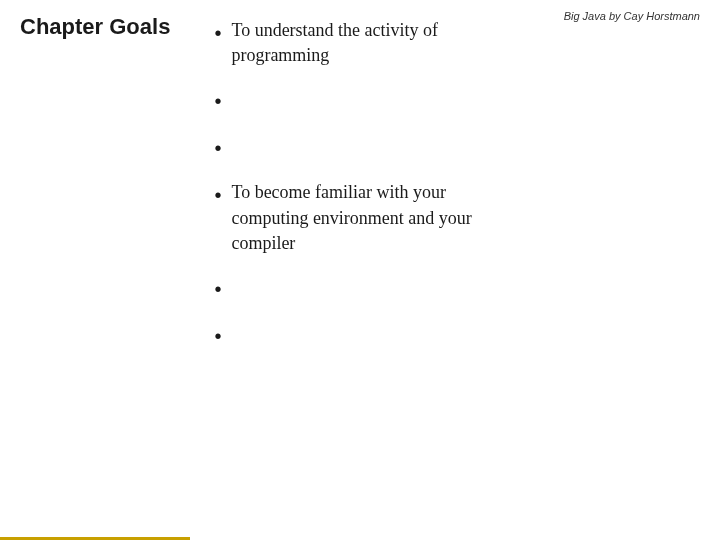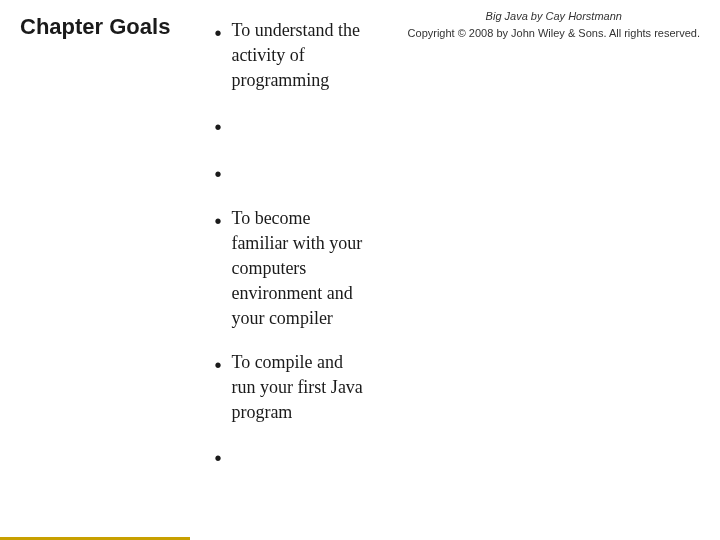--- a/index.html
+++ b/index.html
@@ -60,21 +60,21 @@
       flex-shrink: 0;
     }
 
     .bullet-text {
       flex: 1;
       font-family: Liberation Serif, serif;
     }
 
     .footer {
       padding: 8px 20px 10px 20px;
-      text-align: center;
+      text-align: left;
     }
 
     .footer-text {
       font-size: 11px;
       color: #333333;
       line-height: 1.5;
     }
 
     .footer-italic {
       font-style: italic;
@@ -96,31 +96,29 @@
         <span class="bullet-text">To understand the activity of programming</span>
       </div>
       <div class="bullet-item">
         <span class="bullet">•</span>
       </div>
       <div class="bullet-item">
         <span class="bullet">•</span>
       </div>
       <div class="bullet-item">
         <span class="bullet">•</span>
-        <span class="bullet-text">To become familiar with your computers environment and your compiler</span>
+        <span class="bullet-text">To become familiar with your computing environment and your compiler</span>
       </div>
       <div class="bullet-item">
         <span class="bullet">•</span>
-        <span class="bullet-text">To compile and run your first Java program</span>
       </div>
       <div class="bullet-item">
         <span class="bullet">•</span>
       </div>
     </div>
 
   <div class="footer">
     <div class="footer-text">
       <span class="footer-italic">Big Java by Cay Horstmann</span>
     </div>
-    <div class="footer-text">Copyright © 2008 by John Wiley &amp; Sons.  All rights reserved.</div>
   </div>
 
 </div>
 
 </body></html>

